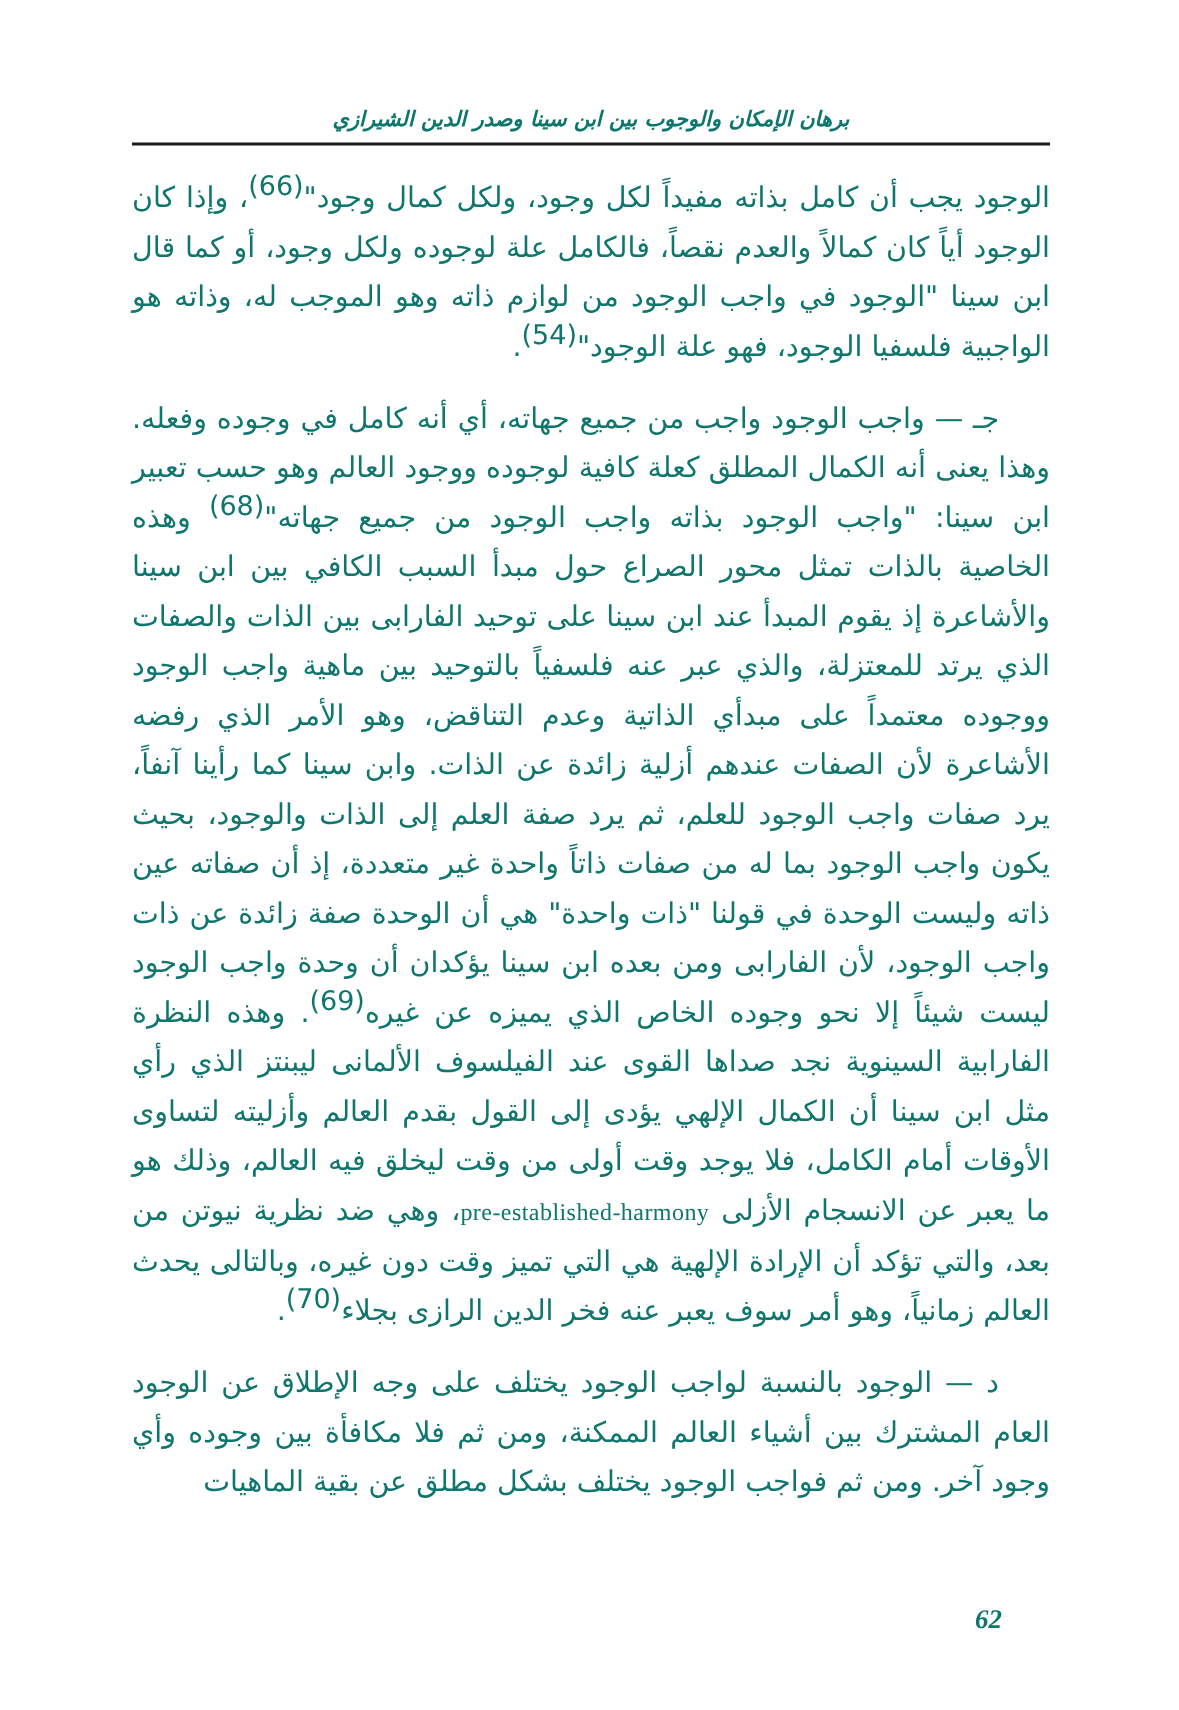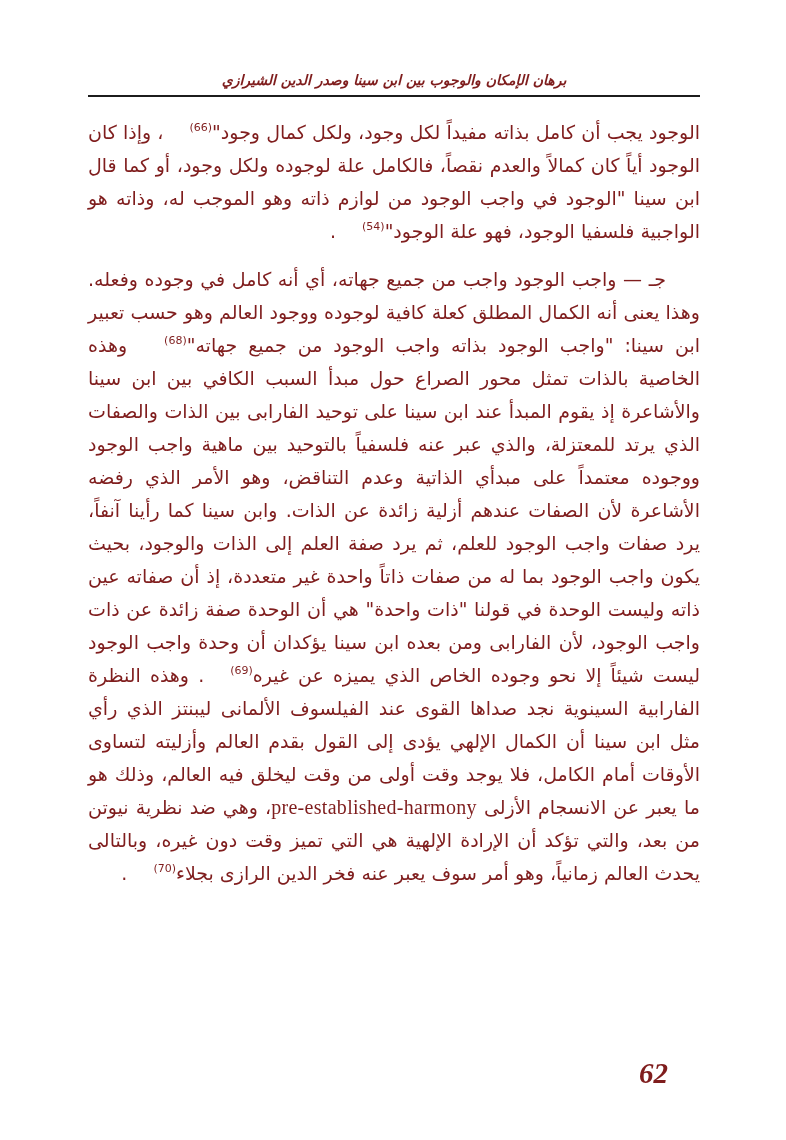--- a/index.html
+++ b/index.html
@@ -7,21 +7,21 @@
     padding: 0;
     background: #ffffff;
   }
   .page {
     position: relative;
     width: 786px;
     height: 1140px;
     background: #ffffff;
     overflow: hidden;
     font-family: "DejaVu Sans", sans-serif;
-    color: #7f1d1d;
+    color: #0f766e;
   }
   .header {
     position: absolute;
     top: 72px;
     left: 88px;
     width: 612px;
     text-align: center;
     direction: rtl;
     border-bottom: 2px solid #1c1c1c;
     padding-bottom: 7px;
@@ -42,59 +42,59 @@
     font-size: 19px;
     line-height: 33px;
   }
   p.para {
     margin: 0 0 15px 0;
   }
   p.para.indent {
     text-indent: 34px;
   }
   sup.note {
-    font-size: 11px;
+    font-size: 18px;
     line-height: 0;
     vertical-align: 8px;
     direction: ltr;
     unicode-bidi: embed;
     font-family: "DejaVu Sans", sans-serif;
-    margin-left: 26px;
   }
   .latin-term {
     direction: ltr;
     unicode-bidi: embed;
     font-family: "Liberation Serif", serif;
-    font-size: 20px;
+    font-size: 16px;
     letter-spacing: 0.3px;
   }
   .page-number {
     position: absolute;
     bottom: 50px;
     right: 118px;
     direction: ltr;
     font-family: "Liberation Serif", serif;
-    font-size: 29px;
+    font-size: 18px;
     font-weight: bold;
     font-style: italic;
   }
 </style>
 </head>
 <body>
 
 <div class="page">
 
   <div class="header">
     <div class="header-title">برهان الإمكان والوجوب بين ابن سينا وصدر الدين الشيرازي</div>
   </div>
 
   <div class="content">
 
     <p class="para"><span>الوجود يجب أن كامل بذاته مفيداً لكل وجود، ولكل كمال وجود"</span><sup class="note">(66)</sup><span>، وإذا كان الوجود أياً كان كمالاً والعدم نقصاً، فالكامل علة لوجوده ولكل وجود، أو كما قال ابن سينا "الوجود في واجب الوجود من لوازم ذاته وهو الموجب له، وذاته هو الواجبية فلسفيا الوجود، فهو علة الوجود"</span><sup class="note">(54)</sup><span>.</span></p>
 
     <p class="para indent"><span>جـ — واجب الوجود واجب من جميع جهاته، أي أنه كامل في وجوده وفعله. وهذا يعنى أنه الكمال المطلق كعلة كافية لوجوده ووجود العالم وهو حسب تعبير ابن سينا: "واجب الوجود بذاته واجب الوجود من جميع جهاته"</span><sup class="note">(68)</sup><span> وهذه الخاصية بالذات تمثل محور الصراع حول مبدأ السبب الكافي بين ابن سينا والأشاعرة إذ يقوم المبدأ عند ابن سينا على توحيد الفارابى بين الذات والصفات الذي يرتد للمعتزلة، والذي عبر عنه فلسفياً بالتوحيد بين ماهية واجب الوجود ووجوده معتمداً على مبدأي الذاتية وعدم التناقض، وهو الأمر الذي رفضه الأشاعرة لأن الصفات عندهم أزلية زائدة عن الذات. وابن سينا كما رأينا آنفاً، يرد صفات واجب الوجود للعلم، ثم يرد صفة العلم إلى الذات والوجود، بحيث يكون واجب الوجود بما له من صفات ذاتاً واحدة غير متعددة، إذ أن صفاته عين ذاته وليست الوحدة في قولنا "ذات واحدة" هي أن الوحدة صفة زائدة عن ذات واجب الوجود، لأن الفارابى ومن بعده ابن سينا يؤكدان أن وحدة واجب الوجود ليست شيئاً إلا نحو وجوده الخاص الذي يميزه عن غيره</span><sup class="note">(69)</sup><span>. وهذه النظرة الفارابية السينوية نجد صداها القوى عند الفيلسوف الألمانى ليبنتز الذي رأي مثل ابن سينا أن الكمال الإلهي يؤدى إلى القول بقدم العالم وأزليته لتساوى الأوقات أمام الكامل، فلا يوجد وقت أولى من وقت ليخلق فيه العالم، وذلك هو ما يعبر عن الانسجام الأزلى </span><span class="latin-term">pre-established-harmony</span><span>، وهي ضد نظرية نيوتن من بعد، والتي تؤكد أن الإرادة الإلهية هي التي تميز وقت دون غيره، وبالتالى يحدث العالم زمانياً، وهو أمر سوف يعبر عنه فخر الدين الرازى بجلاء</span><sup class="note">(70)</sup><span>.</span></p>
 
+    <p class="para indent"><span>د — الوجود بالنسبة لواجب الوجود يختلف على وجه الإطلاق عن الوجود العام المشترك بين أشياء العالم الممكنة، ومن ثم فلا مكافأة بين وجوده وأي وجود آخر. ومن ثم فواجب الوجود يختلف بشكل مطلق عن بقية الماهيات</span></p>
 
   </div>
 
   <div class="page-number">62</div>
 
 </div>
 
 </body></html>

